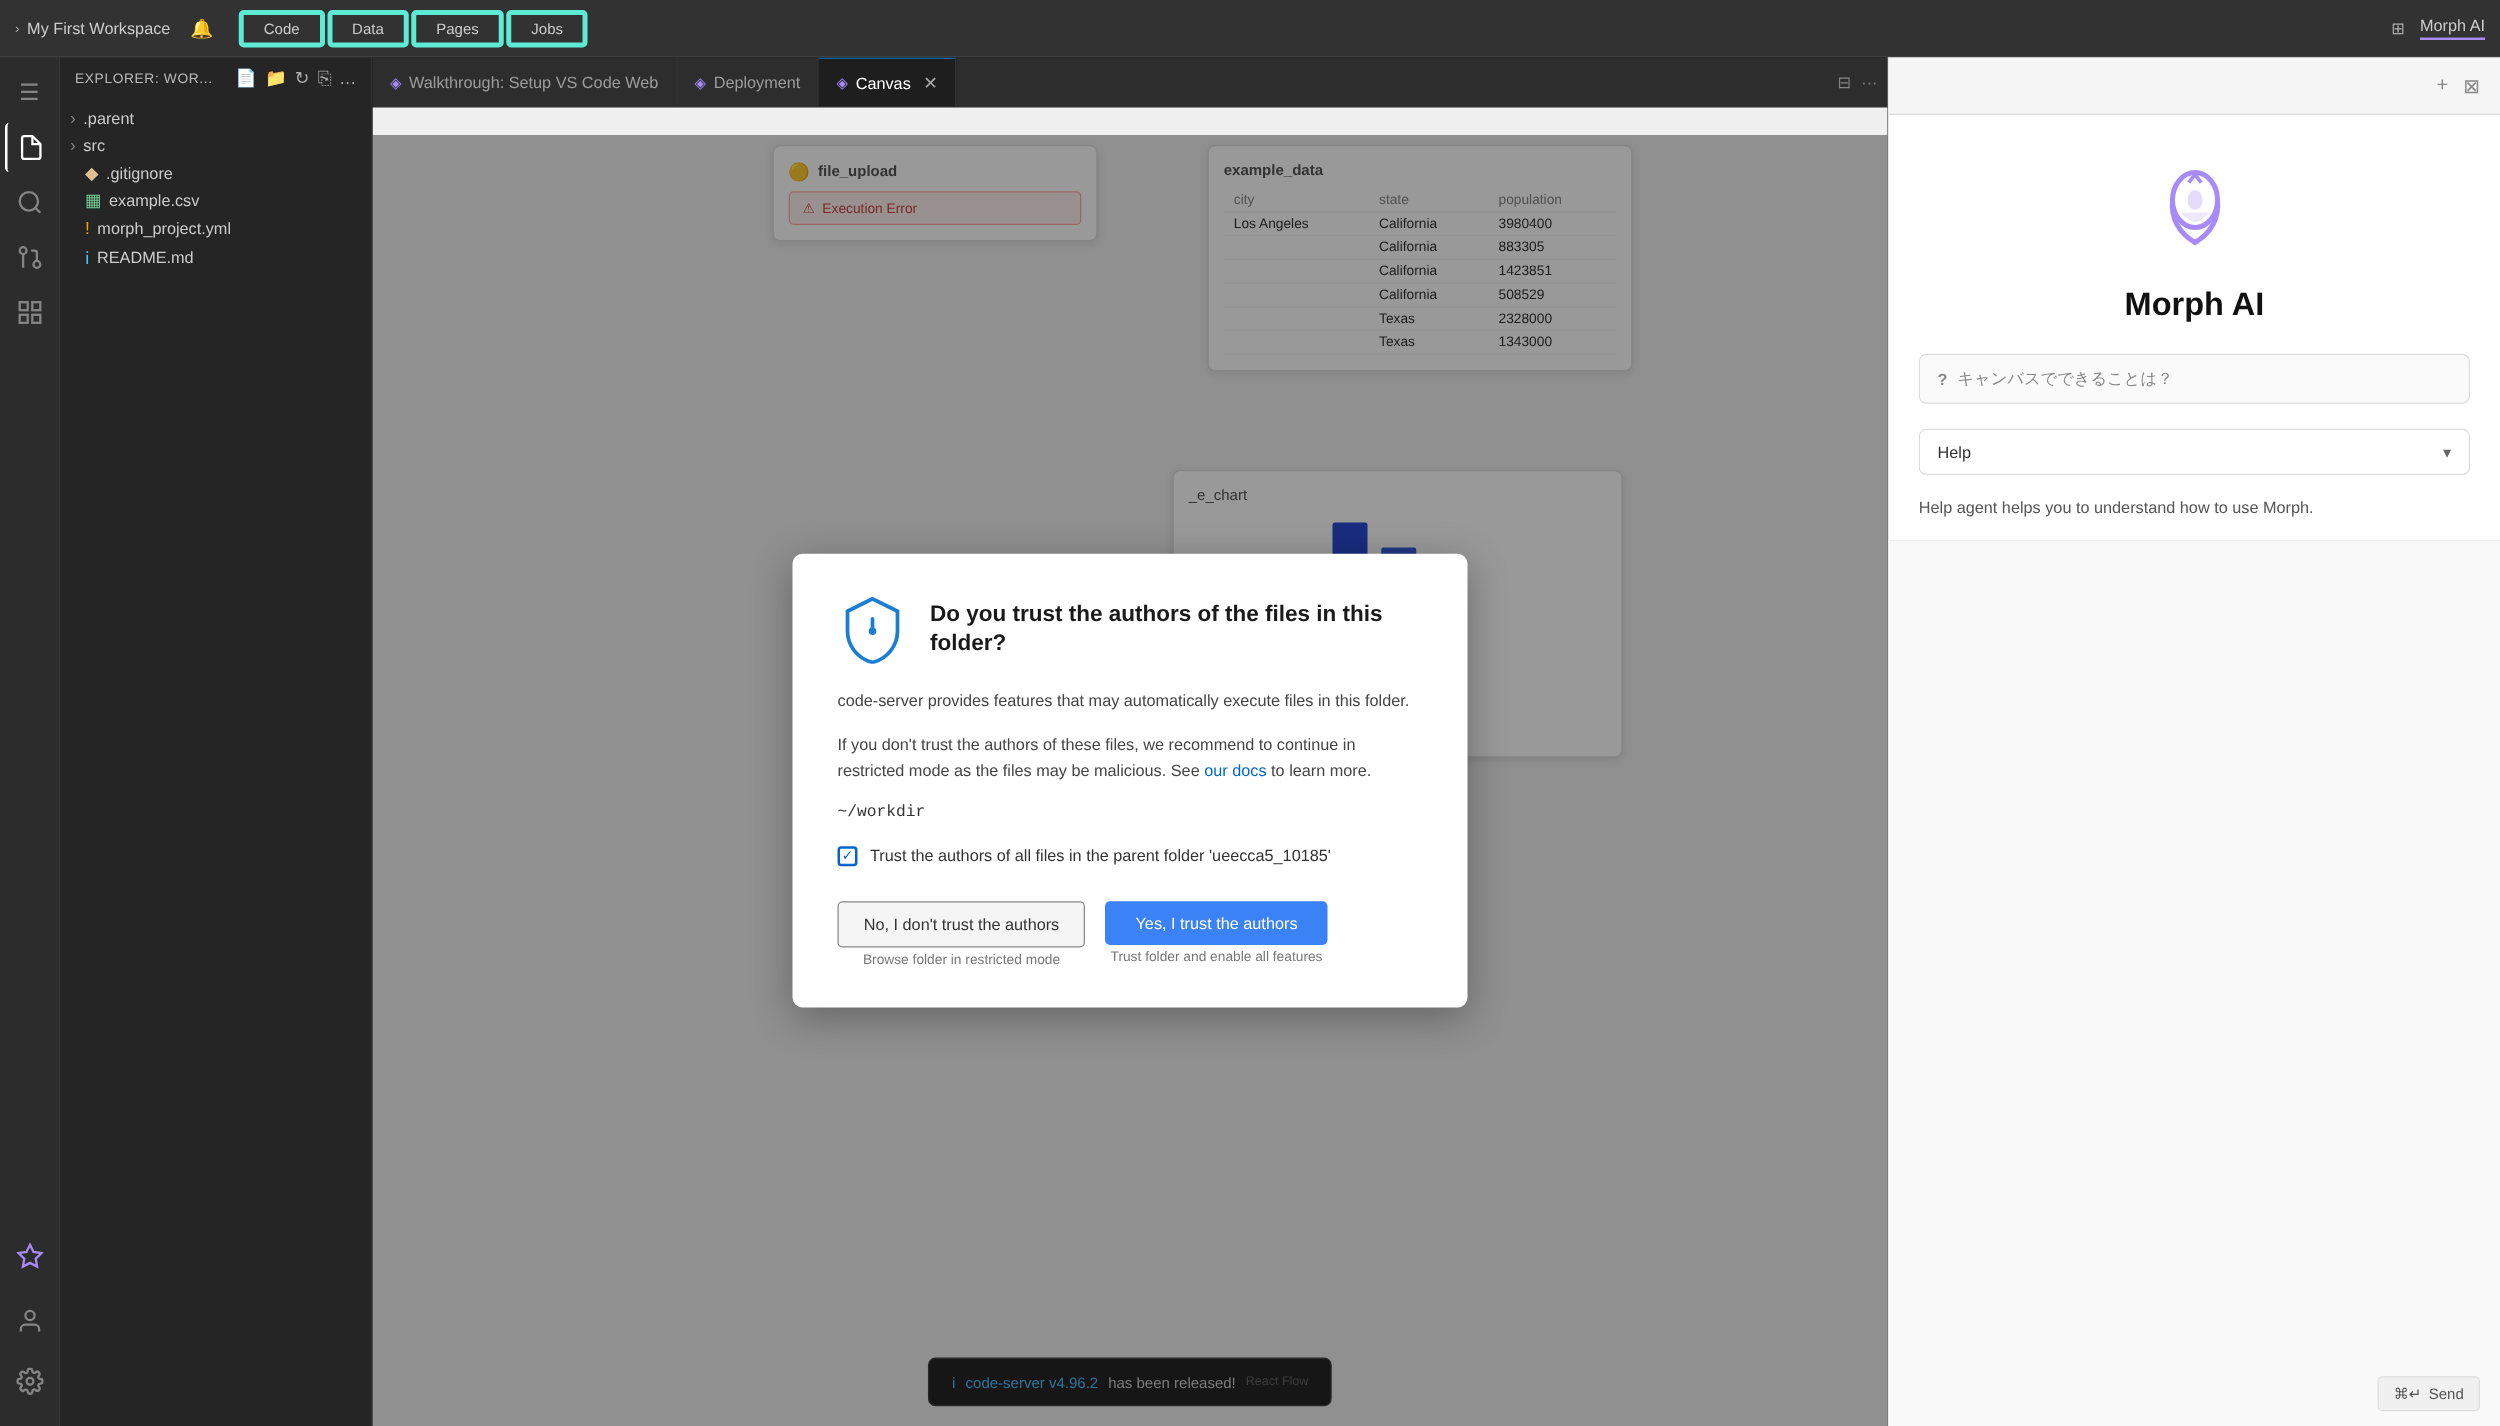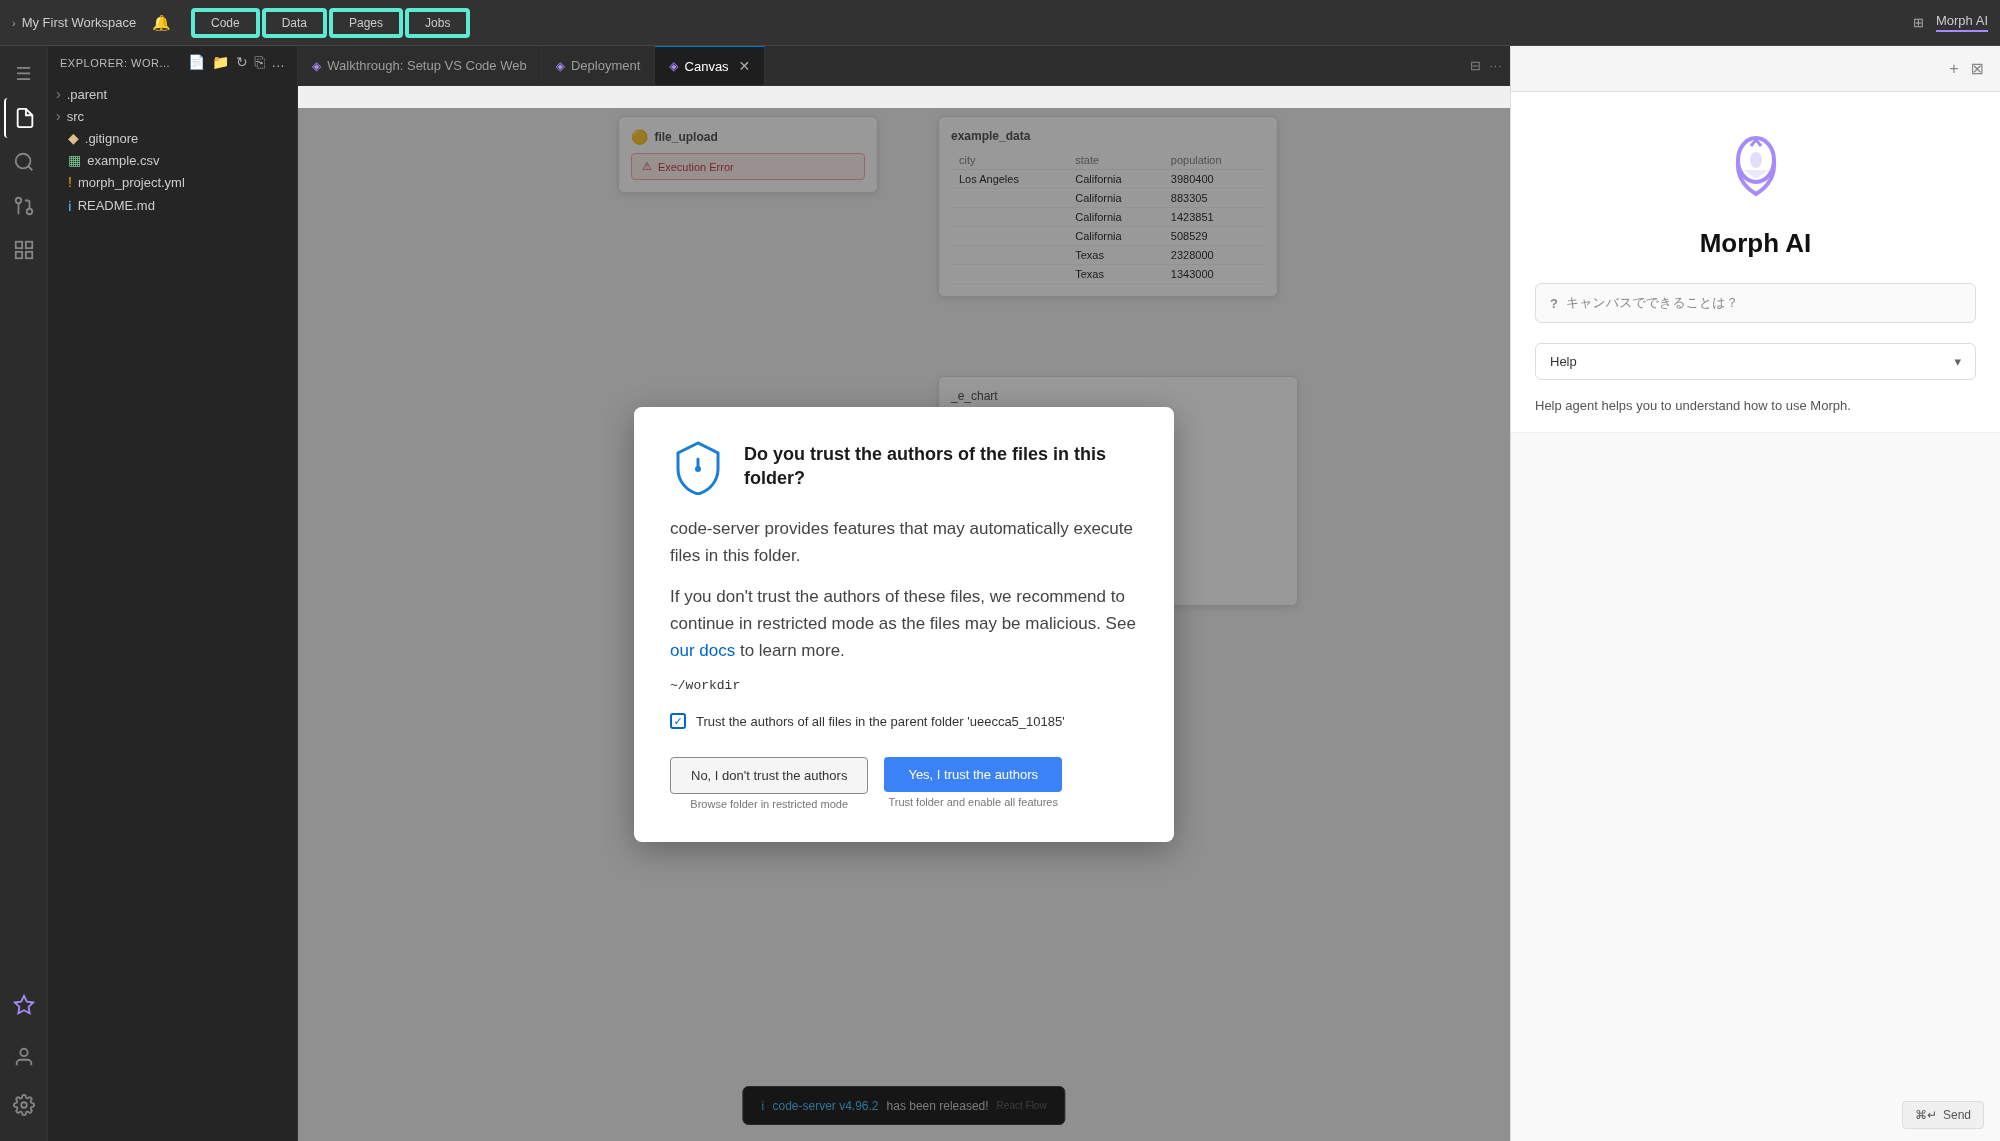--- a/index.html
+++ b/index.html
@@ -204,21 +204,21 @@
       border-radius: 4px;
       padding: 6px 10px;
       font-size: 11px;
       color: #cc4444;
       display: flex;
       align-items: center;
       gap: 6px;
     }
 
     .example-data-node {
-      left: 640px;
+      left: 668px;
       top: 30px;
       width: 340px;
     }
     .data-table { width: 100%; border-collapse: collapse; font-size: 11px; }
     .data-table th {
       color: #888;
       text-align: left;
       padding: 3px 8px;
       border-bottom: 1px solid #eee;
       font-weight: 500;
@@ -305,21 +305,21 @@
       display: flex;
       align-items: center;
       justify-content: center;
     }
     .dialog-title {
       font-size: 18px;
       font-weight: 600;
       color: #1a1a1a;
       line-height: 1.3;
     }
-    .dialog-body { font-size: 17px; color: #444; line-height: 1.6; }
+    .dialog-body { font-size: 13px; color: #444; line-height: 1.6; }
     .dialog-body p { margin-bottom: 14px; }
     .dialog-body a { color: #0066cc; text-decoration: none; }
     .dialog-path {
       font-family: 'Courier New', monospace;
       font-size: 13px;
       color: #333;
       margin-bottom: 20px;
     }
     .dialog-checkbox {
       display: flex;

